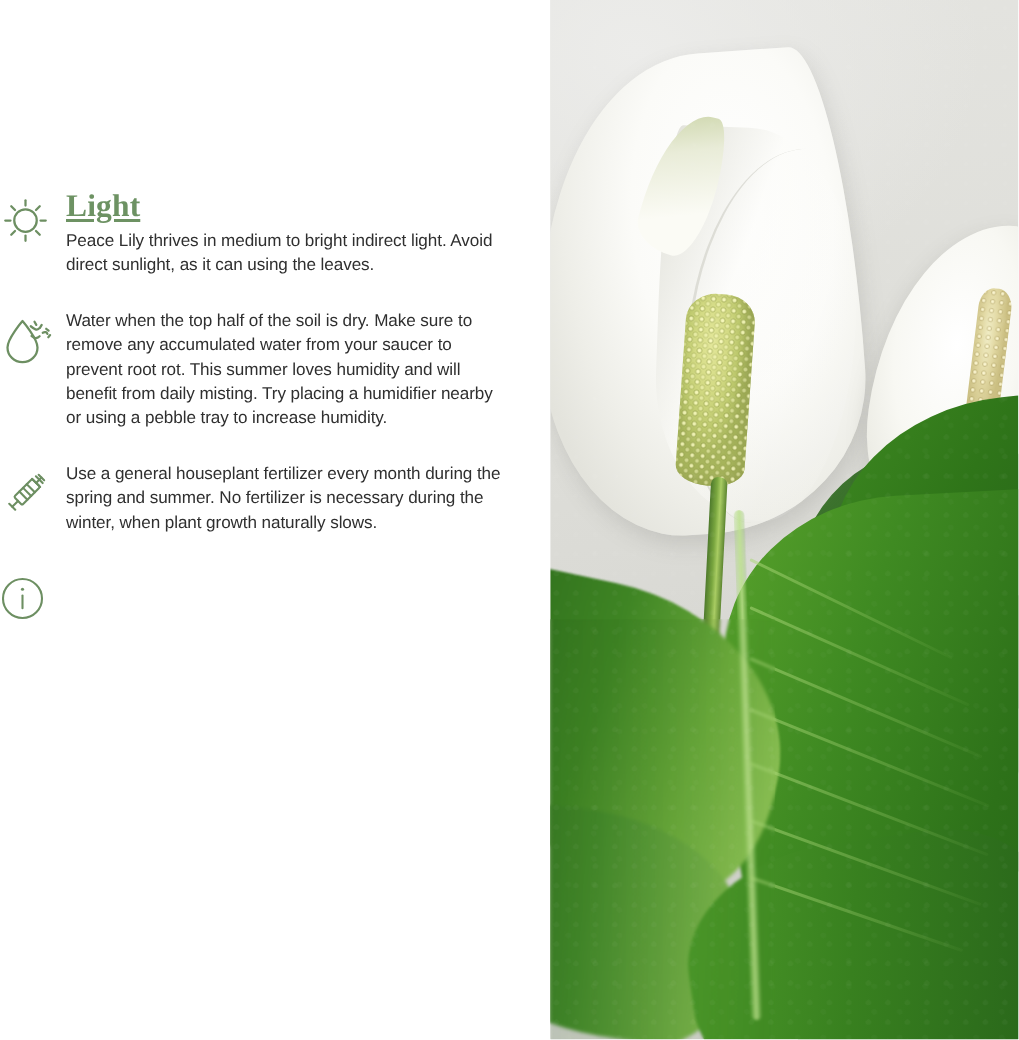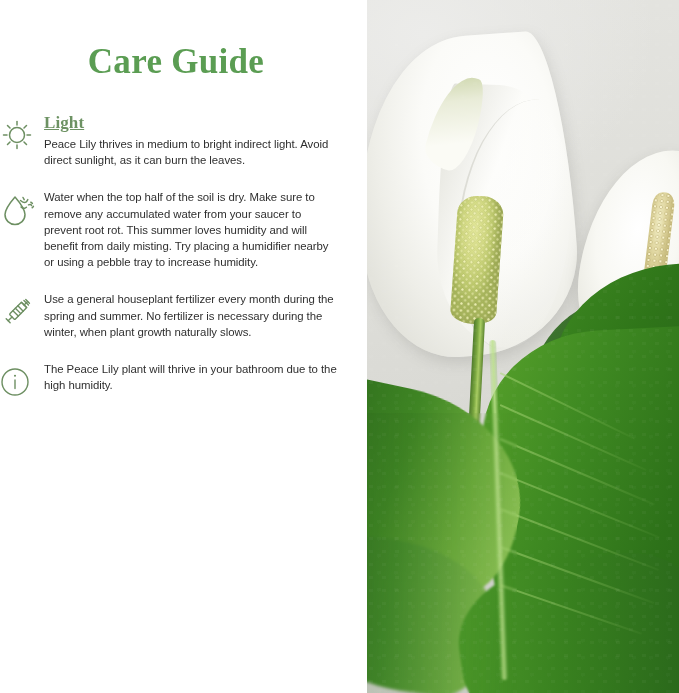--- a/index.html
+++ b/index.html
@@ -69,24 +69,24 @@
     overflow: hidden;
   }
   .section-icon svg {
     display: block;
     overflow: visible;
   }
 
   .section-heading {
     font-family: "Liberation Serif", serif;
     font-weight: bold;
-    font-size: 17px;
+    font-size: 21px;
     color: #6d9263;
     line-height: 1.18;
-    margin: 0 0 3px 0;
+    margin: 12px 0 3px 0;
     letter-spacing: 0.1px;
     text-decoration: underline;
   }
 
   .section-body {
     font-family: "Liberation Sans", sans-serif;
     font-size: 11.4px;
     line-height: 16.2px;
     color: #2f2f2f;
     margin: 0;
@@ -340,40 +340,39 @@
     opacity: 0.5;
   }
 </style>
 </head>
 <body>
 
 <div class="page">
 
   <div class="care-panel">
 
-    <div class="page-title">Care Guide</div>
 
     <div class="sections">
 
       <div class="care-section">
         <span class="section-icon">
           <svg width="42" height="40" viewBox="0 0 42 40" fill="none" stroke="#6d8f62" stroke-width="1.5" stroke-linecap="round">
             <circle cx="18" cy="20" r="7.5"></circle>
             <line x1="18" y1="6.5" x2="18" y2="10"></line>
             <line x1="18" y1="30" x2="18" y2="33.5"></line>
             <line x1="4.5" y1="20" x2="8" y2="20"></line>
             <line x1="28" y1="20" x2="31.5" y2="20"></line>
             <line x1="8.5" y1="10.5" x2="11" y2="13"></line>
             <line x1="25" y1="27" x2="27.5" y2="29.5"></line>
             <line x1="27.5" y1="10.5" x2="25" y2="13"></line>
             <line x1="11" y1="27" x2="8.5" y2="29.5"></line>
           </svg>
         </span>
         <div class="section-heading">Light</div>
-        <p class="section-body">Peace Lily thrives in medium to bright indirect light. Avoid direct sunlight, as it can burn the leaves.</p>
+        <p class="section-body">Peace Lily thrives in medium to bright indirect light. Avoid direct sunlight, as it can using the leaves.</p>
       </div>
 
       <div class="care-section">
         <span class="section-icon">
           <svg width="42" height="40" viewBox="0 0 42 40" fill="none" stroke="#6d8f62" stroke-width="1.5" stroke-linecap="round" stroke-linejoin="round">
             <path d="M16 6 C16 6 6 17.5 6 23.6 C6 29.2 10.5 33.4 16 33.4 C21.5 33.4 26 29.2 26 23.6 C26 17.5 16 6 16 6 Z"></path>
             <path d="M21.5 9.5 C24 11.5 25.5 12.5 27 11"></path>
             <path d="M24 6.5 L25.2 8.6"></path>
             <path d="M28.8 8.6 L27.6 10.6"></path>
             <path d="M29.5 13.8 C31 13 32.2 13.4 32.6 14.6"></path>
@@ -406,21 +405,20 @@
       </div>
 
       <div class="care-section">
         <span class="section-icon">
           <svg width="42" height="40" viewBox="0 0 42 40" fill="none" stroke="#6d8f62" stroke-width="1.4" stroke-linecap="round">
             <circle cx="16" cy="19" r="13"></circle>
             <line x1="16" y1="17" x2="16" y2="25.5"></line>
             <circle cx="16" cy="12.8" r="1.05" fill="#6d8f62" stroke="none"></circle>
           </svg>
         </span>
-        <p class="section-body">The Peace Lily plant will thrive in your bathroom due to the high humidity.</p>
       </div>
 
     </div>
   </div>
 
   <div class="photo">
     <div class="photo-inner">
       <div class="backdrop-shade"></div>
 
       <div class="leaf leaf-darkbg"></div>

